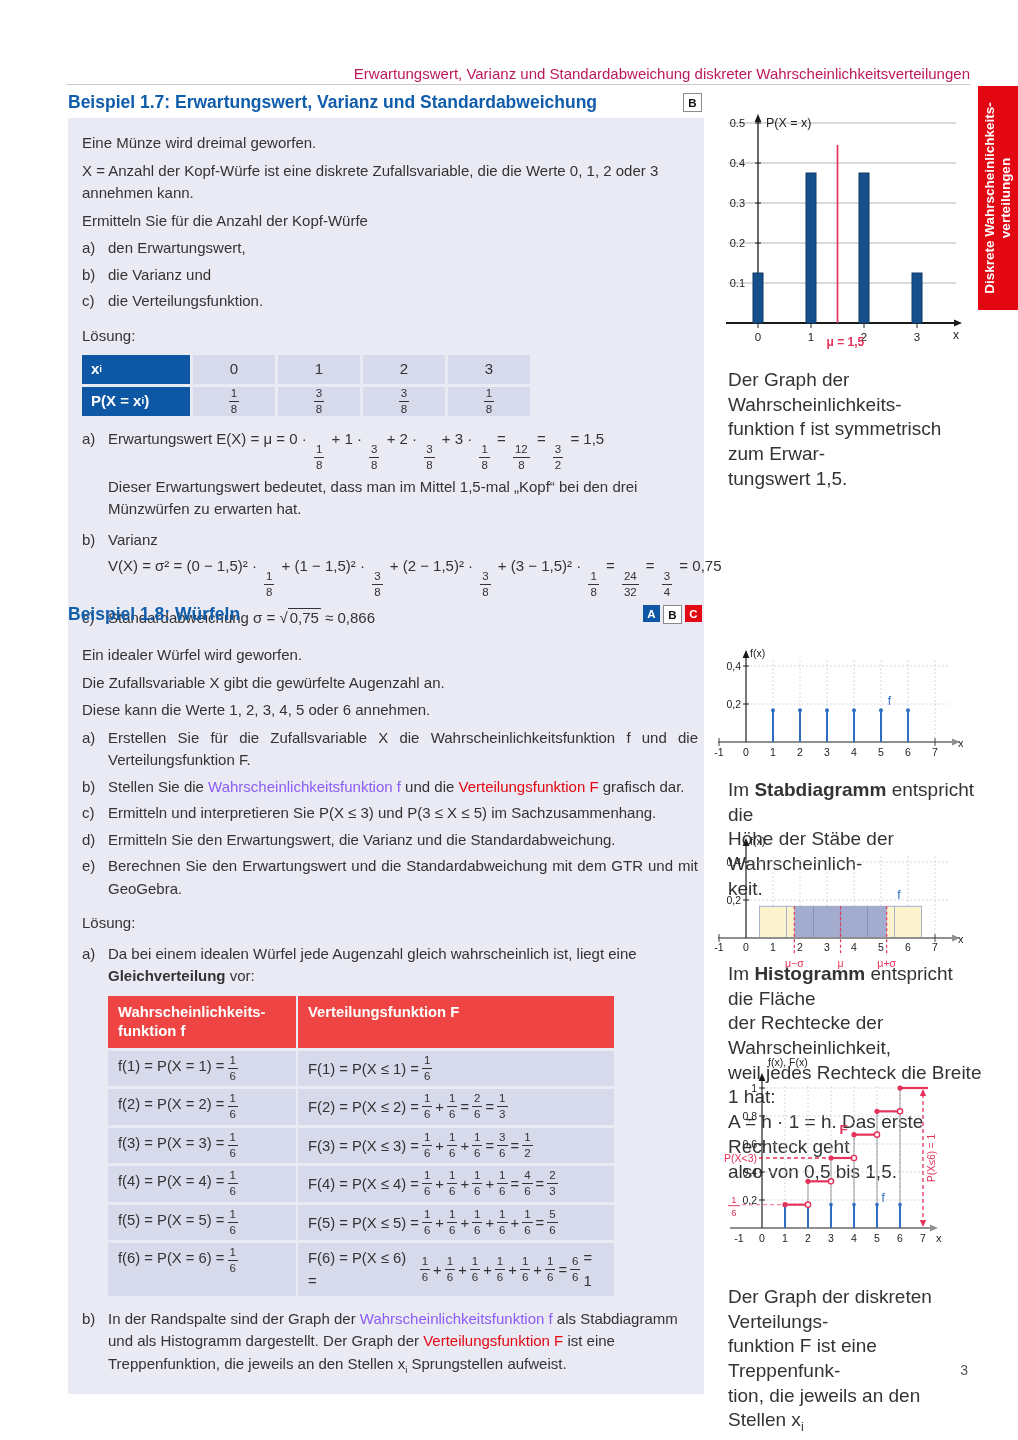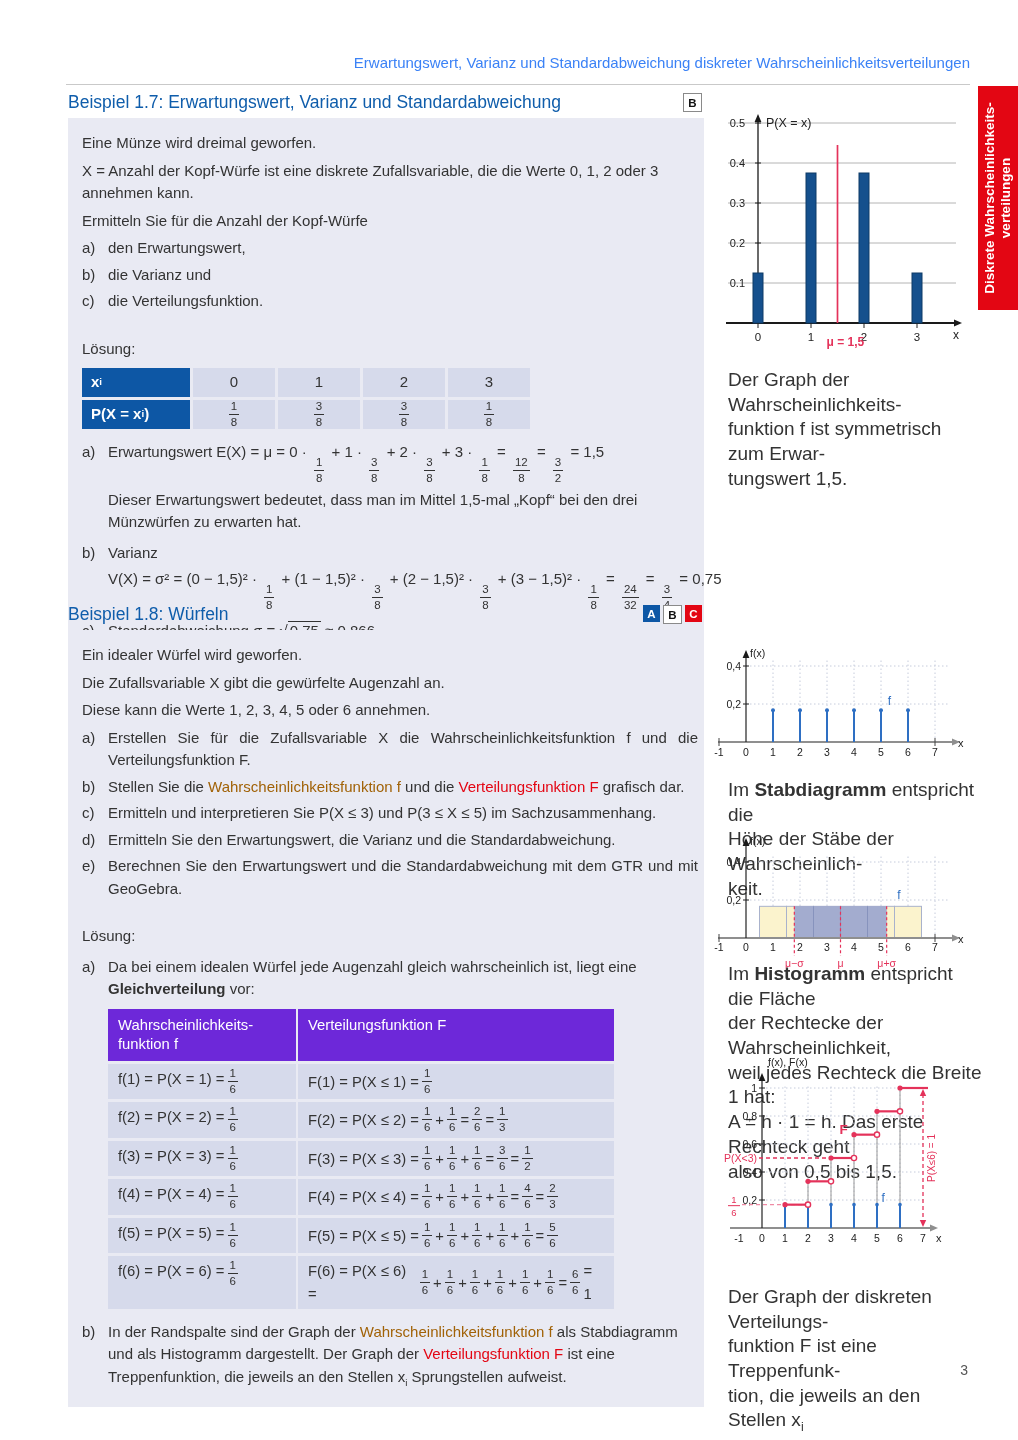--- a/index.html
+++ b/index.html
@@ -1,55 +1,55 @@
 <!DOCTYPE html>
 <html><head>
 <meta charset="utf-8">
 <style>
   html,body{margin:0;padding:0}
   body{width:1018px;height:1440px;background:#fff;font-family:"Liberation Sans",sans-serif;color:#333}
   .page{position:relative;width:1018px;height:1440px;overflow:hidden;background:#fff}
-  .running-head{position:absolute;top:54px;right:48px;font-size:15px;color:#3b82f6}
+  .running-head{position:absolute;top:65px;right:48px;font-size:15px;color:#be185d}
   .head-rule{position:absolute;top:84px;left:66px;width:904px;border-top:1px solid #c9c9c9}
   .side-tab{position:absolute;top:86px;right:0;width:40px;height:224px;background:#e30613}
   .side-tab-text{position:absolute;left:0;top:224px;width:224px;height:40px;transform:rotate(-90deg);
     transform-origin:0 0;display:flex;flex-direction:column;align-items:center;justify-content:center;
     color:#fff;font-weight:bold;font-size:13.5px;line-height:1.2;text-align:center}
   .example{position:absolute;left:68px;width:636px}
   .ex-titlerow{display:flex;justify-content:space-between;align-items:flex-end;padding:0 2px 5px 0}
-  .ex-title{margin:0;font-size:17.5px;color:#0f5dab;font-weight:normal}
+  .ex-title{margin:0;font-size:17.5px;color:#0f5dab;font-weight:bold}
   .badges{display:flex;gap:3px;margin-bottom:1px}
   .badge{width:17px;height:17px;display:inline-flex;align-items:center;justify-content:center;
     font-weight:bold;font-size:11.5px}
   .badge.outline{background:#fff;border:1.5px solid #8a8a8a;color:#111}
   .badge.blue{background:#0d57a5;color:#fff}
   .badge.red{background:#e30613;color:#fff}
   .ex-box{background:#e9eaf3;padding:9px 6px 13px 14px;font-size:15px;line-height:1.5}
   .bp{margin:5px 0}
   .li{display:flex;margin:4px 0}
   .li-lbl{width:26px;flex:none}
   .li-txt{flex:1}
   .justify .li-txt{text-align:justify}
-  .loesung{margin:25px 0 8px}
+  .loesung{margin:12px 0 8px}
   .t1{display:grid;grid-template-columns:108px 82px 82px 82px 82px;gap:3px;margin:6px 0 12px}
   .t1 .cellwrap{display:contents}
   .t1h{background:#0d57a5;color:#fff;font-weight:bold;padding:3px 9px;display:flex;align-items:center}
   .t1cell{background:#d6daeb;display:flex;align-items:center;justify-content:center;min-height:29px}
   .indent{margin:2px 0 8px 26px}
   .mathline{white-space:nowrap}
   .frac{display:inline-flex;flex-direction:column;align-items:center;vertical-align:-9px;margin:0 3px;
     line-height:1;font-size:11.5px}
   .fn{border-bottom:1px solid currentColor;padding:0 2px 1.5px}
   .fd{padding-top:2px}
   .sqrt .ovl{border-top:1.2px solid currentColor;padding:0 2px}
   sub{font-size:0.65em}
-  .tblue{color:#a16207}
+  .tblue{color:#8b5cf6}
   .tred{color:#e30613}
   .t2{margin:8px 0 12px 26px;width:506px;font-size:14.8px}
-  .t2head{display:flex;background:#6d28d9;color:#fff;font-weight:normal;line-height:1.3}
+  .t2head{display:flex;background:#ef4444;color:#fff;font-weight:bold;line-height:1.3}
   .t2h1{width:168px;padding:7px 10px;border-right:2px solid #e9eaf3}
   .t2h2{flex:1;padding:7px 10px;display:flex;align-items:flex-start}
   .t2row{display:flex;margin-top:3px;background:#d6daeb}
   .t2c1{width:168px;padding:4px 10px;border-right:2px solid #e9eaf3;display:flex;align-items:flex-start}
   .t2c2{flex:1;padding:4px 10px;display:flex;align-items:center}
   .caption{position:absolute;left:728px;width:254px;font-size:19px;line-height:1.3;color:#333}
   .chart{position:absolute}
   .chart text{font-family:"Liberation Sans",sans-serif}
   .pageno{position:absolute;top:1362px;right:50px;font-size:14px;color:#555}
 </style>

